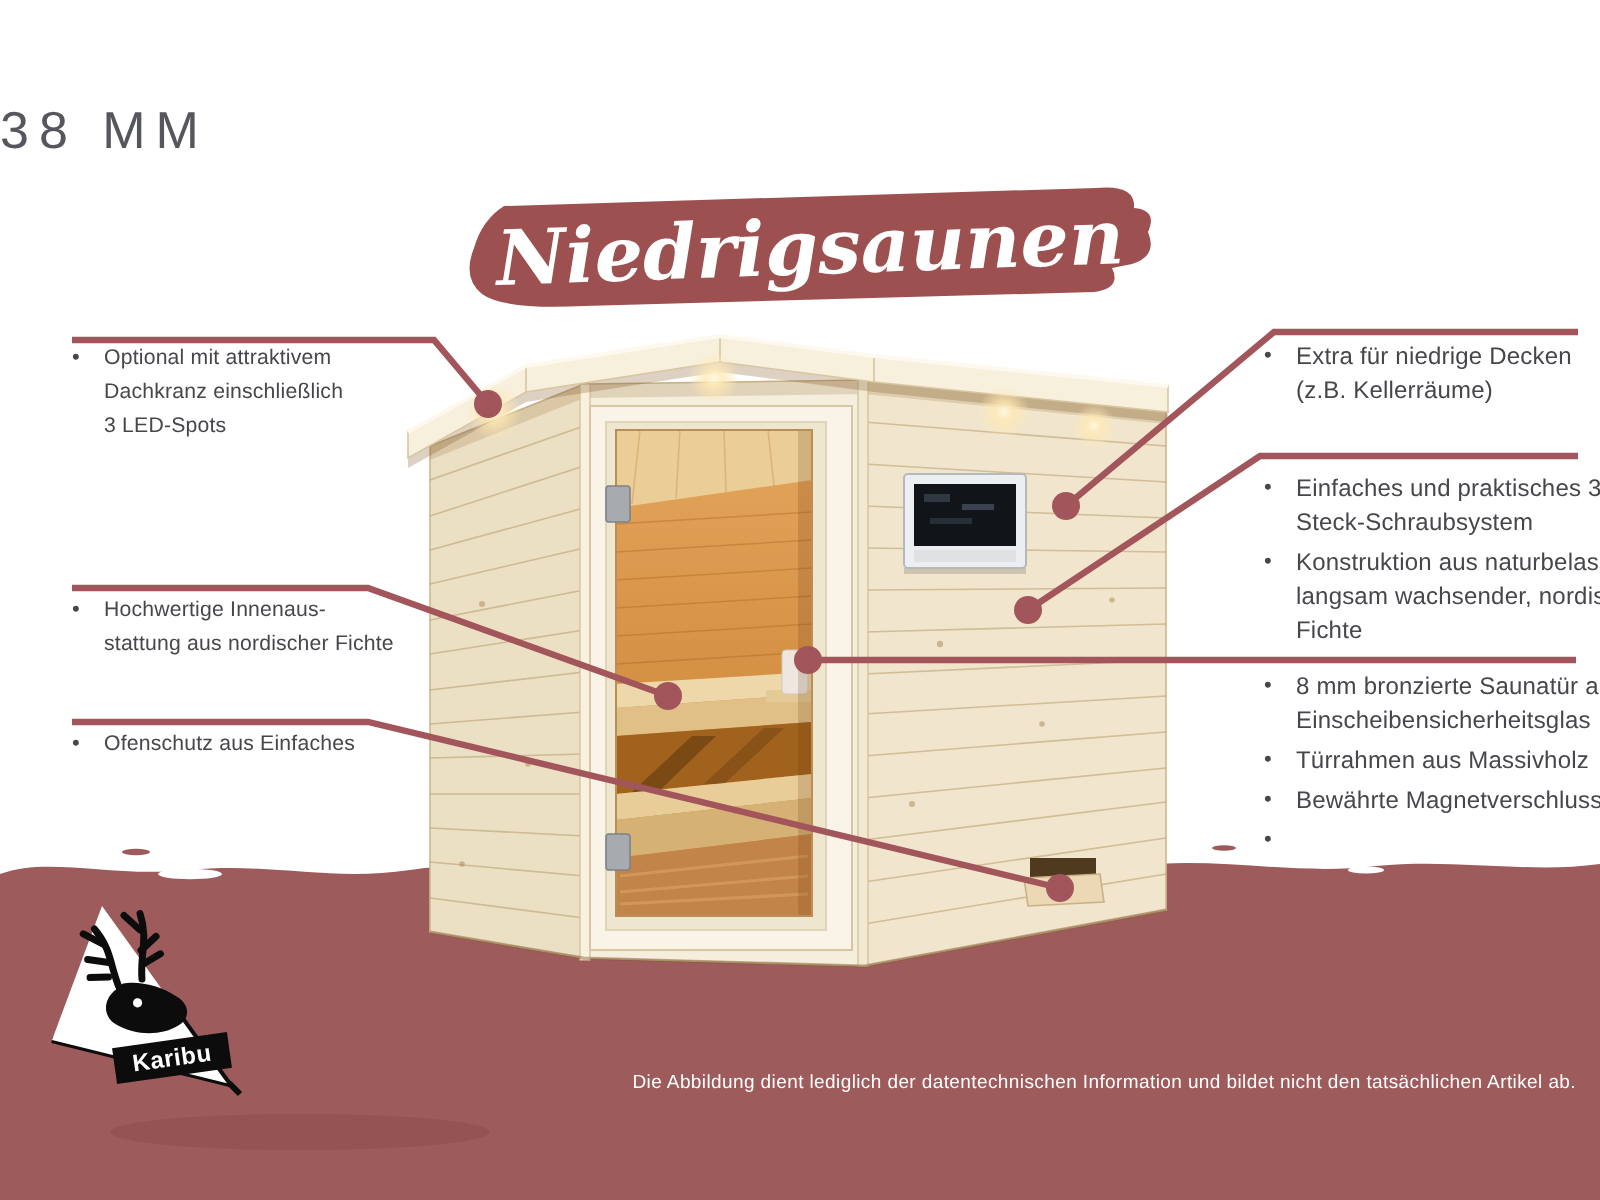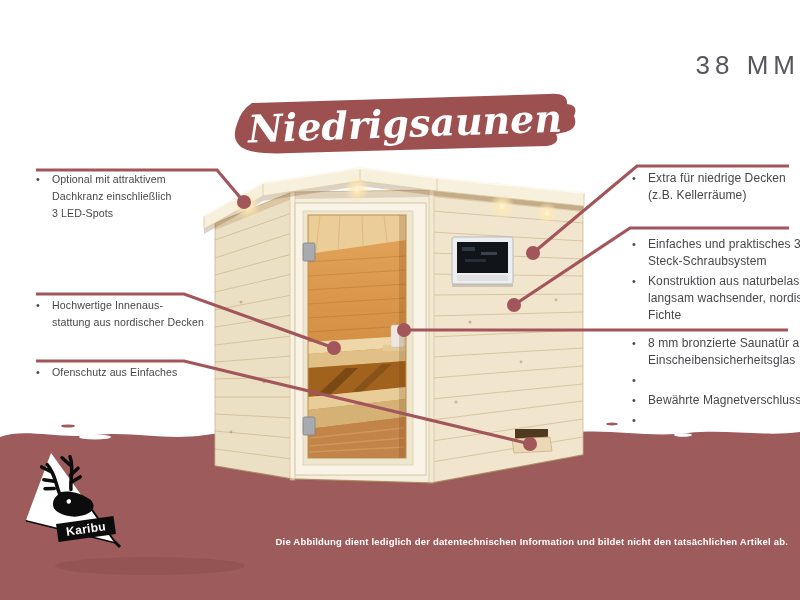--- a/index.html
+++ b/index.html
@@ -5,42 +5,42 @@
   html,body{margin:0;padding:0;background:#888;}
   .stage{
     position:relative;width:800px;height:600px;margin:0 auto;
     background:#ffffff;overflow:hidden;
     font-family:"Liberation Sans", sans-serif;
   }
   .stage *{box-sizing:border-box;}
   svg.art{position:absolute;left:0;top:0;width:800px;height:600px;display:block;}
 
   .title{
-    position:absolute;left:12px;right:0;top:50px;text-align:right;
+    position:absolute;left:0;right:0;top:50px;text-align:left;
     font-size:26px;letter-spacing:5px;color:var(--title,#55575c);font-weight:400;
   }
   .banner-text{
     position:absolute;left:240px;top:96px;width:330px;height:54px;
     display:flex;align-items:center;justify-content:center;
     transform:rotate(-2deg);
     font-family:"DejaVu Serif", serif;font-style:italic;font-weight:bold;
     font-size:38px;color:#ffffff;letter-spacing:0px;white-space:pre;
   }
   .callout{
     position:absolute;color:var(--text,#46474b);
   }
   .callout .item{display:flex;align-items:flex-start;margin-bottom:3px;}
   .callout .bullet{
     width:16px;flex:0 0 16px;font-size:11px;line-height:17px;color:var(--text,#46474b);
   }
   .callout .lines{white-space:pre;font-size:10.6px;line-height:17px;letter-spacing:0.1px;}
   .callout.rt .lines{font-size:12px;}
   .disclaimer{
     position:absolute;right:12px;top:536px;width:520px;text-align:right;
-    color:#ffffff;font-weight:bold;font-size:9.5px;letter-spacing:0.2px;white-space:pre-wrap;
+    color:#ffffff;font-weight:normal;font-size:9.5px;letter-spacing:0.2px;white-space:pre-wrap;
   }
   .logo-label{
     position:absolute;left:57px;top:520px;width:58px;height:18px;
     background:#0c0c0c;color:#ffffff;font-weight:bold;font-size:12px;
     display:flex;align-items:center;justify-content:center;
     transform:rotate(-8deg);letter-spacing:0.3px;
   }
   
   .band-fill{fill:var(--band,#9d5b5b);}
   .banner-fill{fill:var(--banner,#9d5050);}
@@ -224,21 +224,21 @@
       <span class="bullet">•</span>
       <div class="lines">Optional mit attraktivem
 Dachkranz einschließlich
 3 LED-Spots</div>
     </div>
   </div>
   <div class="callout" style="left:36px;top:297px;">
     <div class="item">
       <span class="bullet">•</span>
       <div class="lines">Hochwertige Innenaus-
-stattung aus nordischer Decken</div>
+stattung aus nordischer Fichte</div>
     </div>
   </div>
   <div class="callout" style="left:36px;top:364px;">
     <div class="item">
       <span class="bullet">•</span>
       <div class="lines">Ofenschutz aus Einfaches</div>
     </div>
   </div>
 
   <div class="callout rt" style="left:632px;top:170px;">
@@ -262,20 +262,21 @@
     </div>
   </div>
   <div class="callout rt" style="left:632px;top:335px;">
     <div class="item">
       <span class="bullet">•</span>
       <div class="lines">8 mm bronzierte Saunatür aus
 Einscheibensicherheitsglas</div>
     </div>
     <div class="item">
       <span class="bullet">•</span>
+      <div class="lines">Türrahmen aus Massivholz</div>
     </div>
     <div class="item">
       <span class="bullet">•</span>
       <div class="lines">Bewährte Magnetverschlusstechnik</div>
     </div>
     <div class="item">
       <span class="bullet">•</span>
     </div>
   </div>
 

